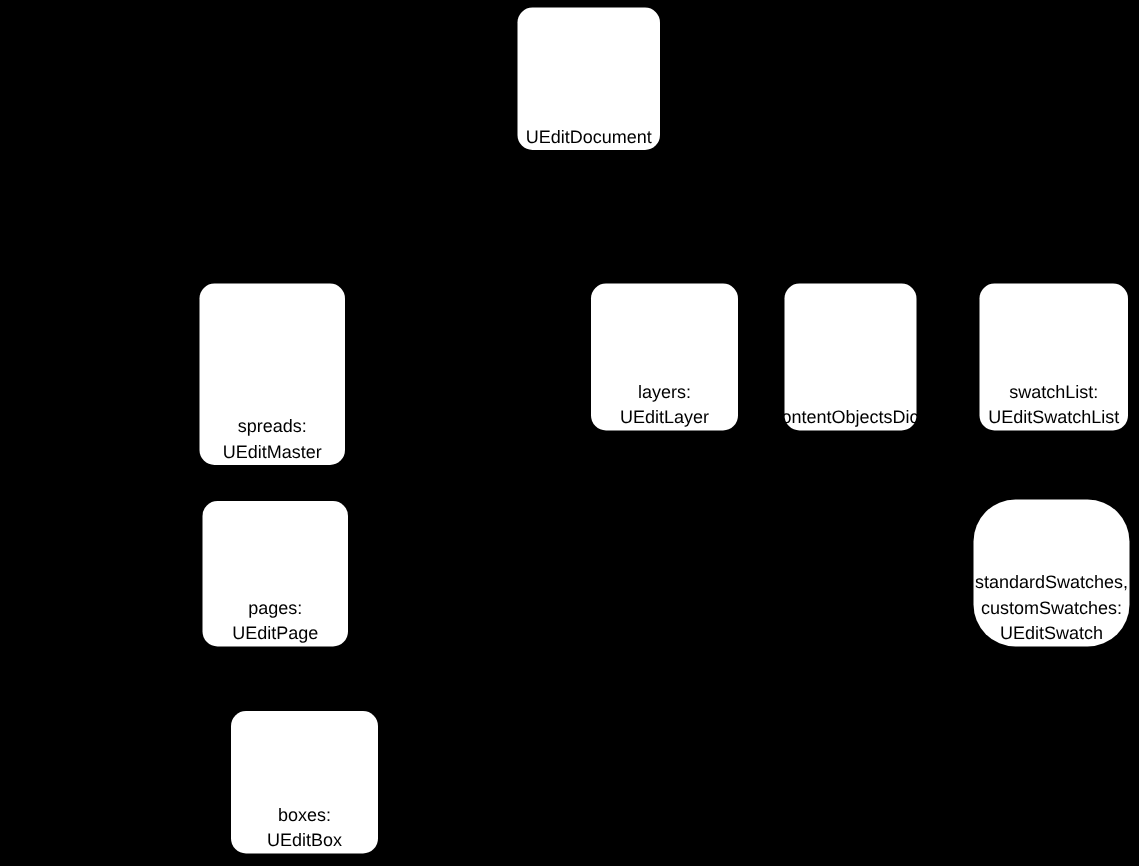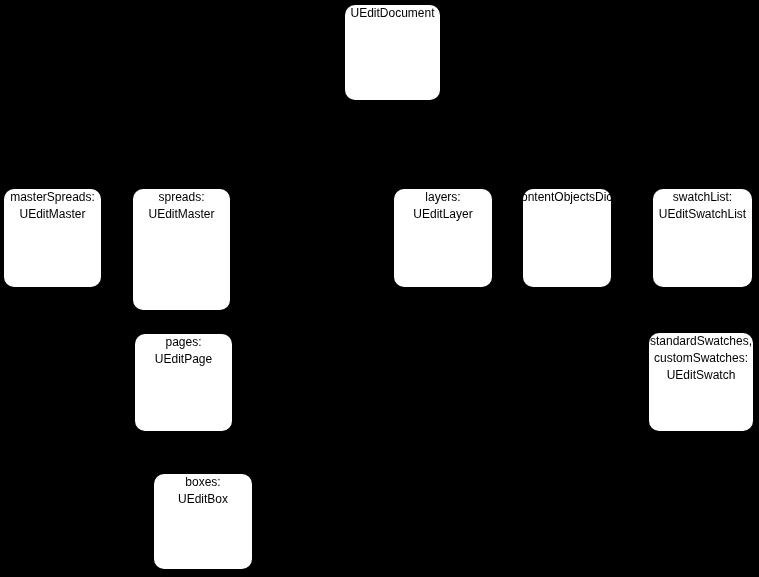--- a/index.html
+++ b/index.html
@@ -21,55 +21,51 @@
     height: 577px;
     background: #000000;
   }
   .node {
     position: absolute;
     background: #ffffff;
     border-radius: 10px;
     display: flex;
     flex-direction: column;
     align-items: center;
-    justify-content: flex-start;
+    justify-content: flex-end;
     color: #000000;
     font-size: 12px;
     line-height: 17px;
     text-align: center;
   }
   .node span {
     display: block;
     white-space: nowrap;
   }
   
   .n0 { left: 345px; top: 5px;   width: 95px;  height: 95px; }
   .n1 { left: 4px;   top: 189px; width: 97px;  height: 98px; }
   .n2 { left: 133px; top: 189px; width: 97px;  height: 121px; }
   .n3 { left: 273px; top: 189px; width: 97px;  height: 98px; }
   .n4 { left: 394px; top: 189px; width: 98px;  height: 98px; }
   .n5 { left: 523px; top: 189px; width: 88px; height: 98px; gap: 24px; }
   .n6 { left: 653px; top: 189px; width: 99px;  height: 98px; }
   .n7 { left: 135px; top: 334px; width: 97px;  height: 97px; }
-  .n8 { left: 649px; top: 333px; width: 104px; height: 98px; }
+  .n8 { left: 649px; top: 333px; width: 104px; height: 98px; border-radius: 28px; }
   .n9 { left: 135px; top: 474px; width: 98px;  height: 95px; margin-left: 19px; }
 </style>
 </head>
 <body>
 
 <div class="canvas">
 
   <div class="node n0">
     <span>UEditDocument</span>
   </div>
 
-  <div class="node n1">
-    <span>masterSpreads:</span>
-    <span>UEditMaster</span>
-  </div>
 
   <div class="node n2">
     <span>spreads:</span>
     <span>UEditMaster</span>
   </div>
 
 
   <div class="node n4">
     <span>layers:</span>
     <span>UEditLayer</span>

